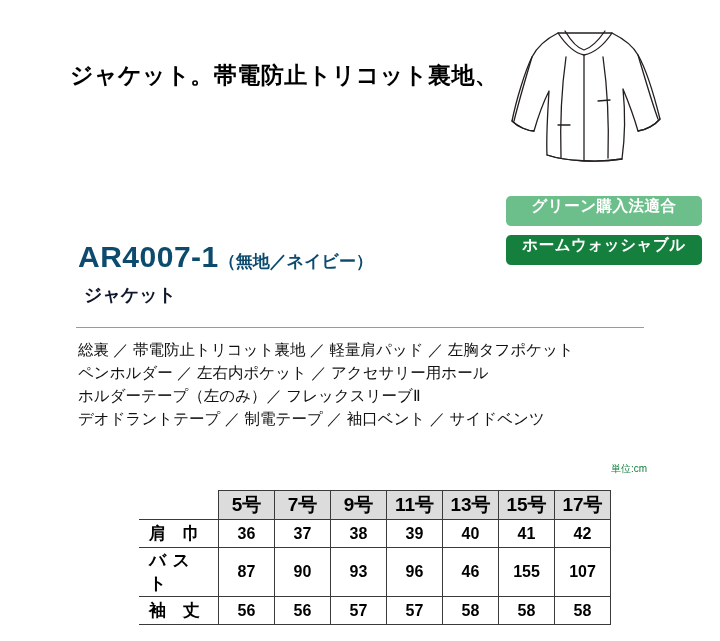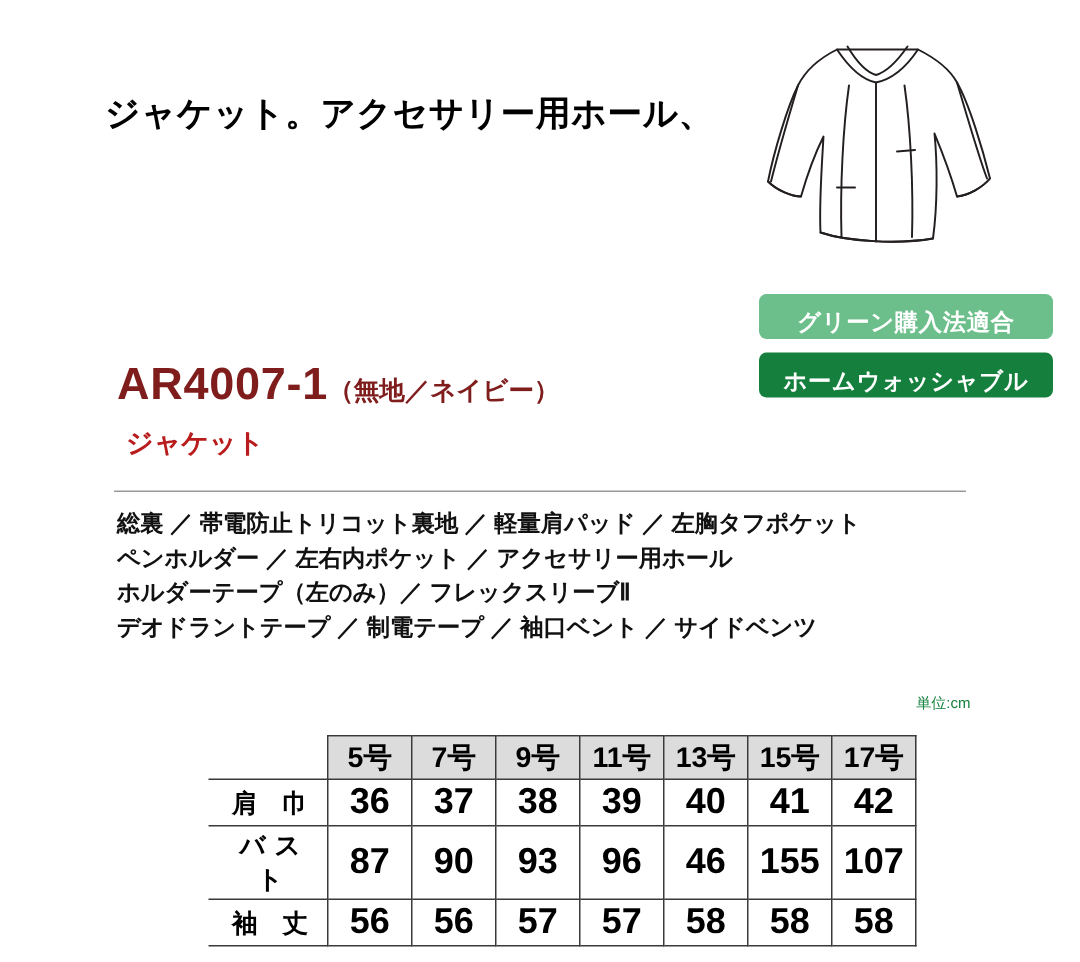--- a/index.html
+++ b/index.html
@@ -51,69 +51,69 @@
     gap: 9px;
   }
   .badge {
     width: 196px;
     height: 30px;
     border-radius: 5px;
     color: #ffffff;
     font-size: 15.5px;
     font-weight: bold;
     display: flex;
-    align-items: flex-end;
+    align-items: flex-start;
     justify-content: center;
     letter-spacing: 0.5px;
     box-sizing: border-box;
   }
 
   
   .product-code {
     position: absolute;
     left: 78px;
     top: 240px;
     font-size: 30px;
     font-weight: bold;
     letter-spacing: 0.5px;
-    color: #7f1d1d;
+    color: #0c4a6e;
     white-space: nowrap;
   }
   .product-code .color {
     font-size: 17px;
     font-weight: bold;
     letter-spacing: 0;
   }
   .product-type {
     position: absolute;
     left: 84px;
     top: 283px;
     font-size: 18px;
     font-weight: bold;
-    color: #b91c1c;
+    color: #0f172a;
   }
 
   
   .divider {
     position: absolute;
     left: 76px;
     top: 327px;
     width: 568px;
     border-top: 1px solid #9a9a9a;
   }
 
   
   .features {
     position: absolute;
     left: 78px;
     top: 338px;
     width: 580px;
     font-size: 15.5px;
     line-height: 23px;
-    font-weight: bold;
+    font-weight: normal;
     color: #111;
   }
   .features div { white-space: nowrap; }
 
   
   .unit-label {
     position: absolute;
     right: 73px;
     top: 462px;
     font-size: 10px;
@@ -139,46 +139,46 @@
     text-align: center;
     vertical-align: middle;
     height: 25px;
     padding: 1px;
   }
   table.size-table th.rowhead,
   table.size-table td.rowhead {
     width: 68px;
     background: #ffffff;
     border-left: none;
-    text-align: center;
+    text-align: left;
     padding-left: 10px;
     letter-spacing: 6px;
     font-size: 17px;
   }
   table.size-table th.corner {
     border: none;
     background: #ffffff;
   }
   table.size-table th.sizehead {
     width: 53px;
     background: #dcdcdc;
     font-size: 19px;
   }
   table.size-table td.val {
     width: 53px;
     background: #ffffff;
-    font-size: 24px;
+    font-size: 16px;
     margin-top: 48px;
   }
 </style>
 </head>
 <body>
 
 <div class="description">
-  <div>ジャケット。アクセサリー用ホール、</div>
+  <div>ジャケット。帯電防止トリコット裏地、</div>
 </div>
 
 <div class="illustration">
   <svg width="240" height="175" viewBox="0 0 240 175" xmlns="http://www.w3.org/2000/svg">
     <g fill="#ffffff" stroke="#231f20" stroke-width="1.3" stroke-linejoin="round" stroke-linecap="round">
 
       <path d="M88 28 C80 32 68 40 62 52 C55 66 46 96 42 116 C48 122 58 126 64 126
                C68 112 74 96 79 86 C78 104 76 130 77 150 C95 156 128 158 152 154
                C155 132 155 104 153 84 C158 96 164 112 168 126 C176 125 185 120 190 114
                C185 94 176 64 168 50 C162 39 150 32 142 28 Z"></path>

